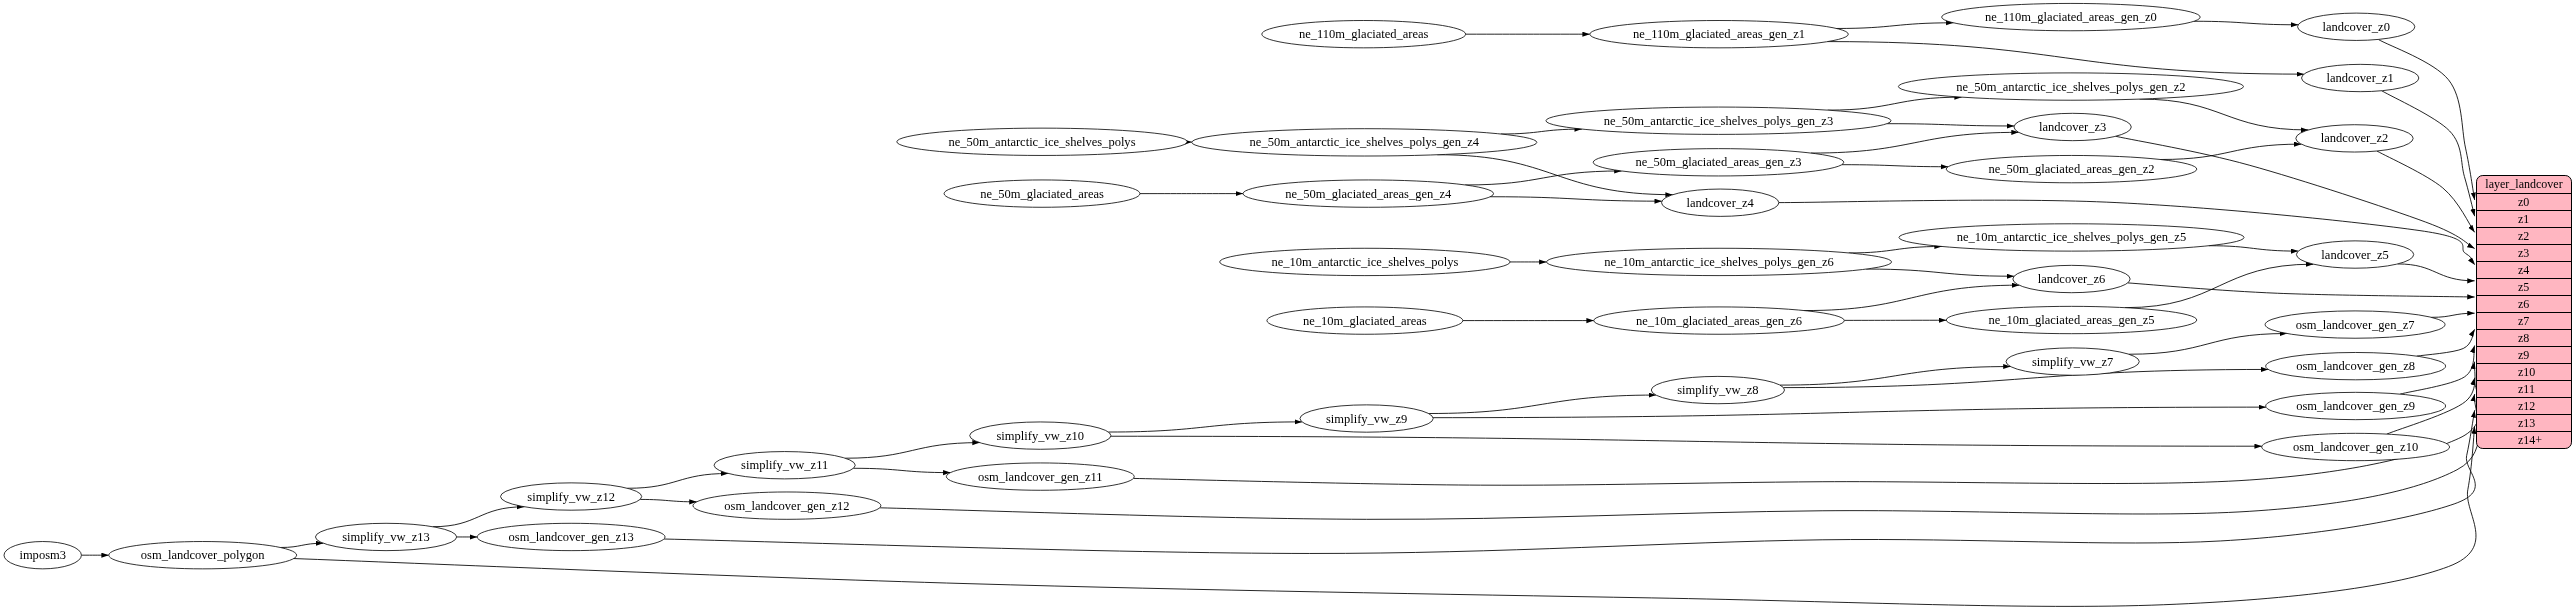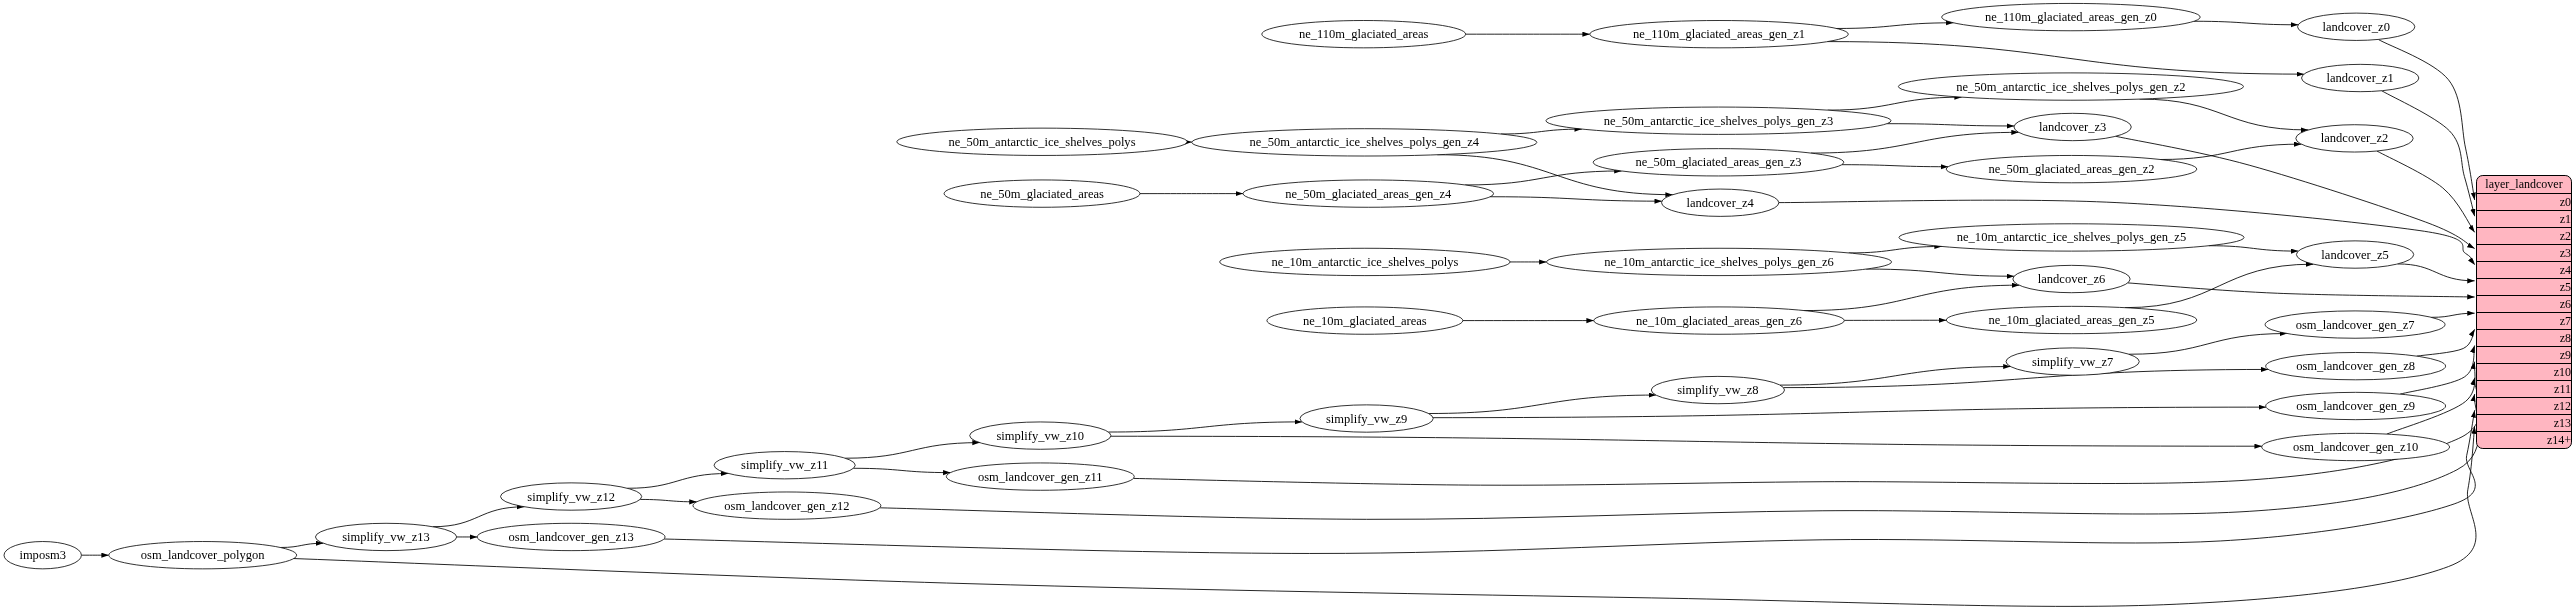--- a/index.html
+++ b/index.html
@@ -21,23 +21,24 @@
     position: absolute; left: 2476px; top: 175px; width: 96px;
     background: #ffb6c1;
     border: 1.1px solid #000000; border-radius: 6.8px;
     box-sizing: border-box; overflow: hidden;
   }
   .lt-title {
     height: 16.5px; line-height: 16.5px; text-align: center;
     font-size: 12px; color: #000000; white-space: nowrap; border-radius: 8px;
   }
   .lt-row {
-    height: 16px; line-height: 16px; text-align: right;
+    height: 16px; line-height: 16px; text-align: left;
     font-size: 12px; color: #000000;
     border-top: 0.6px solid #000000;
+    padding-left: 41px;
   }
 </style>
 </head>
 <body>
 
 <div class="canvas">
   <svg id="graph" width="2576" height="611" viewBox="0 0 4524 1073">
     <defs>
       <marker id="arrow" markerUnits="userSpaceOnUse" markerWidth="14" markerHeight="10" refX="13" refY="4.5" orient="auto">
         <path d="M0,0 L13,4.5 L0,9 Z" fill="#000000"></path>

